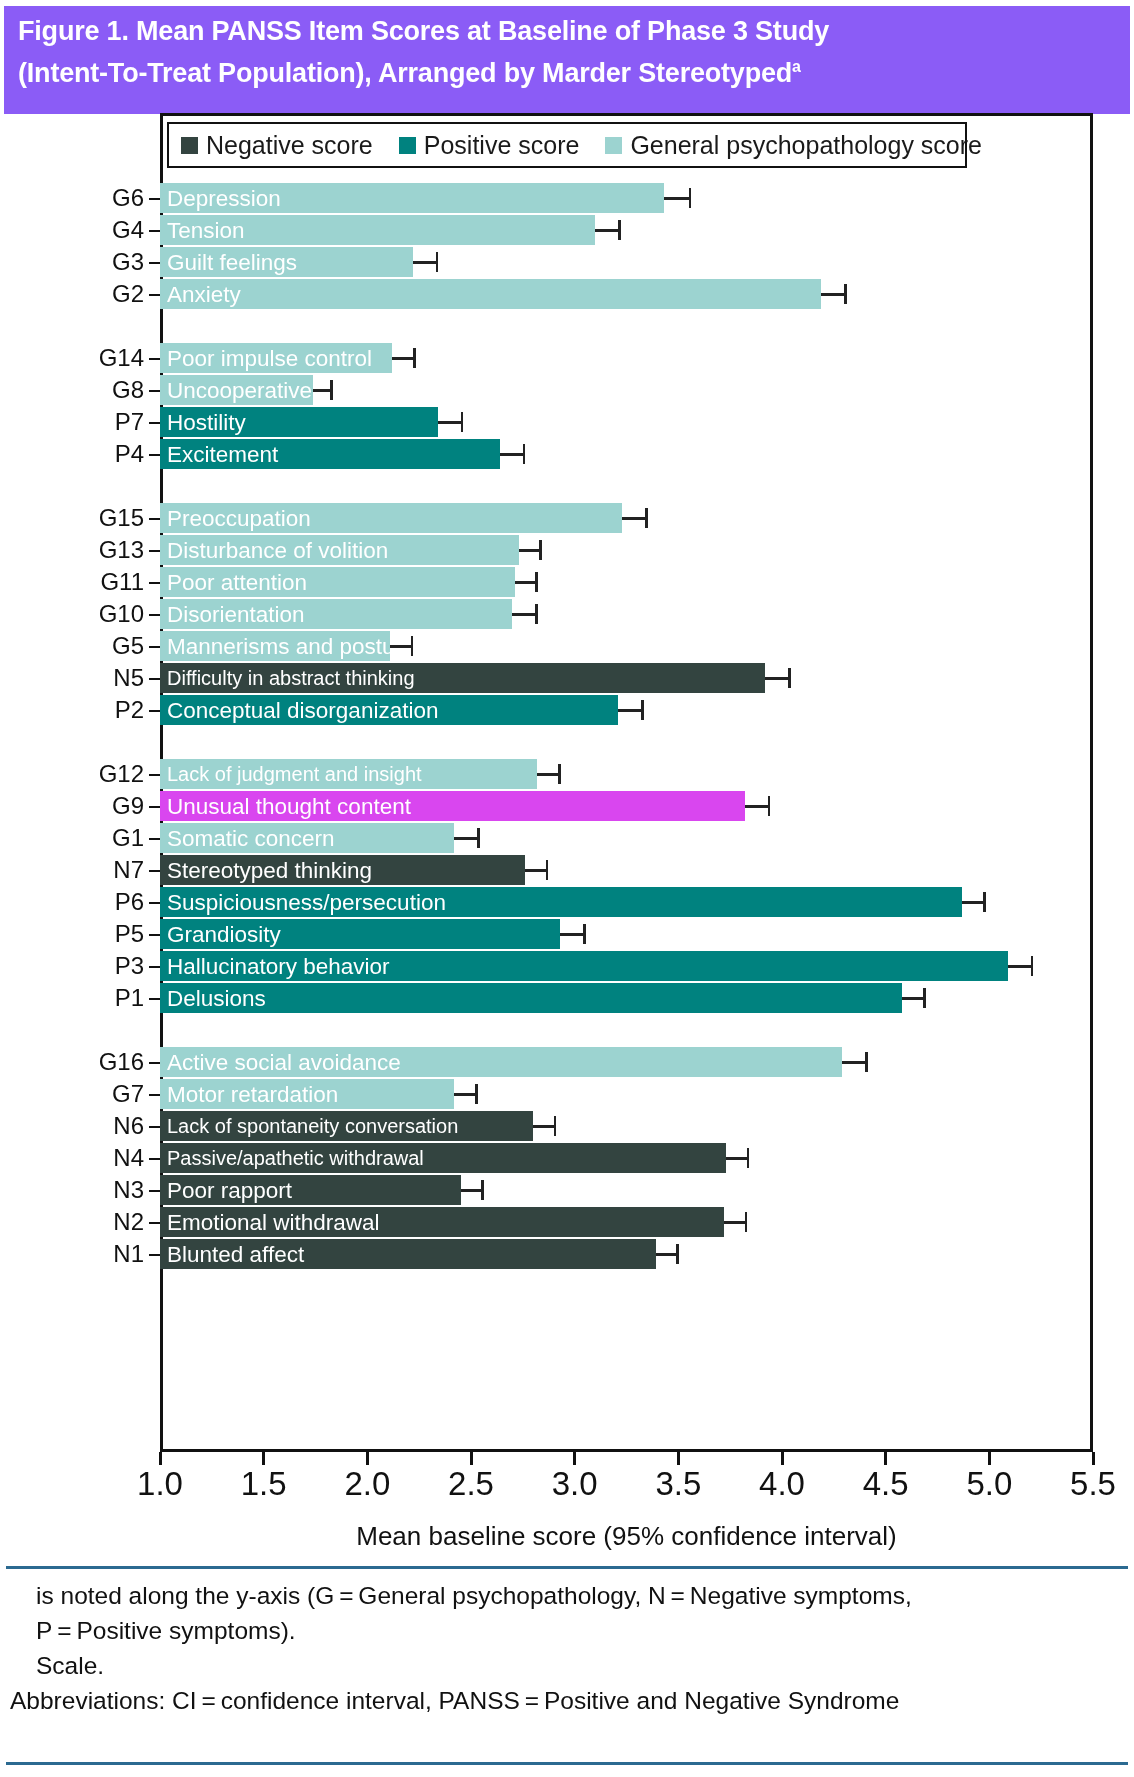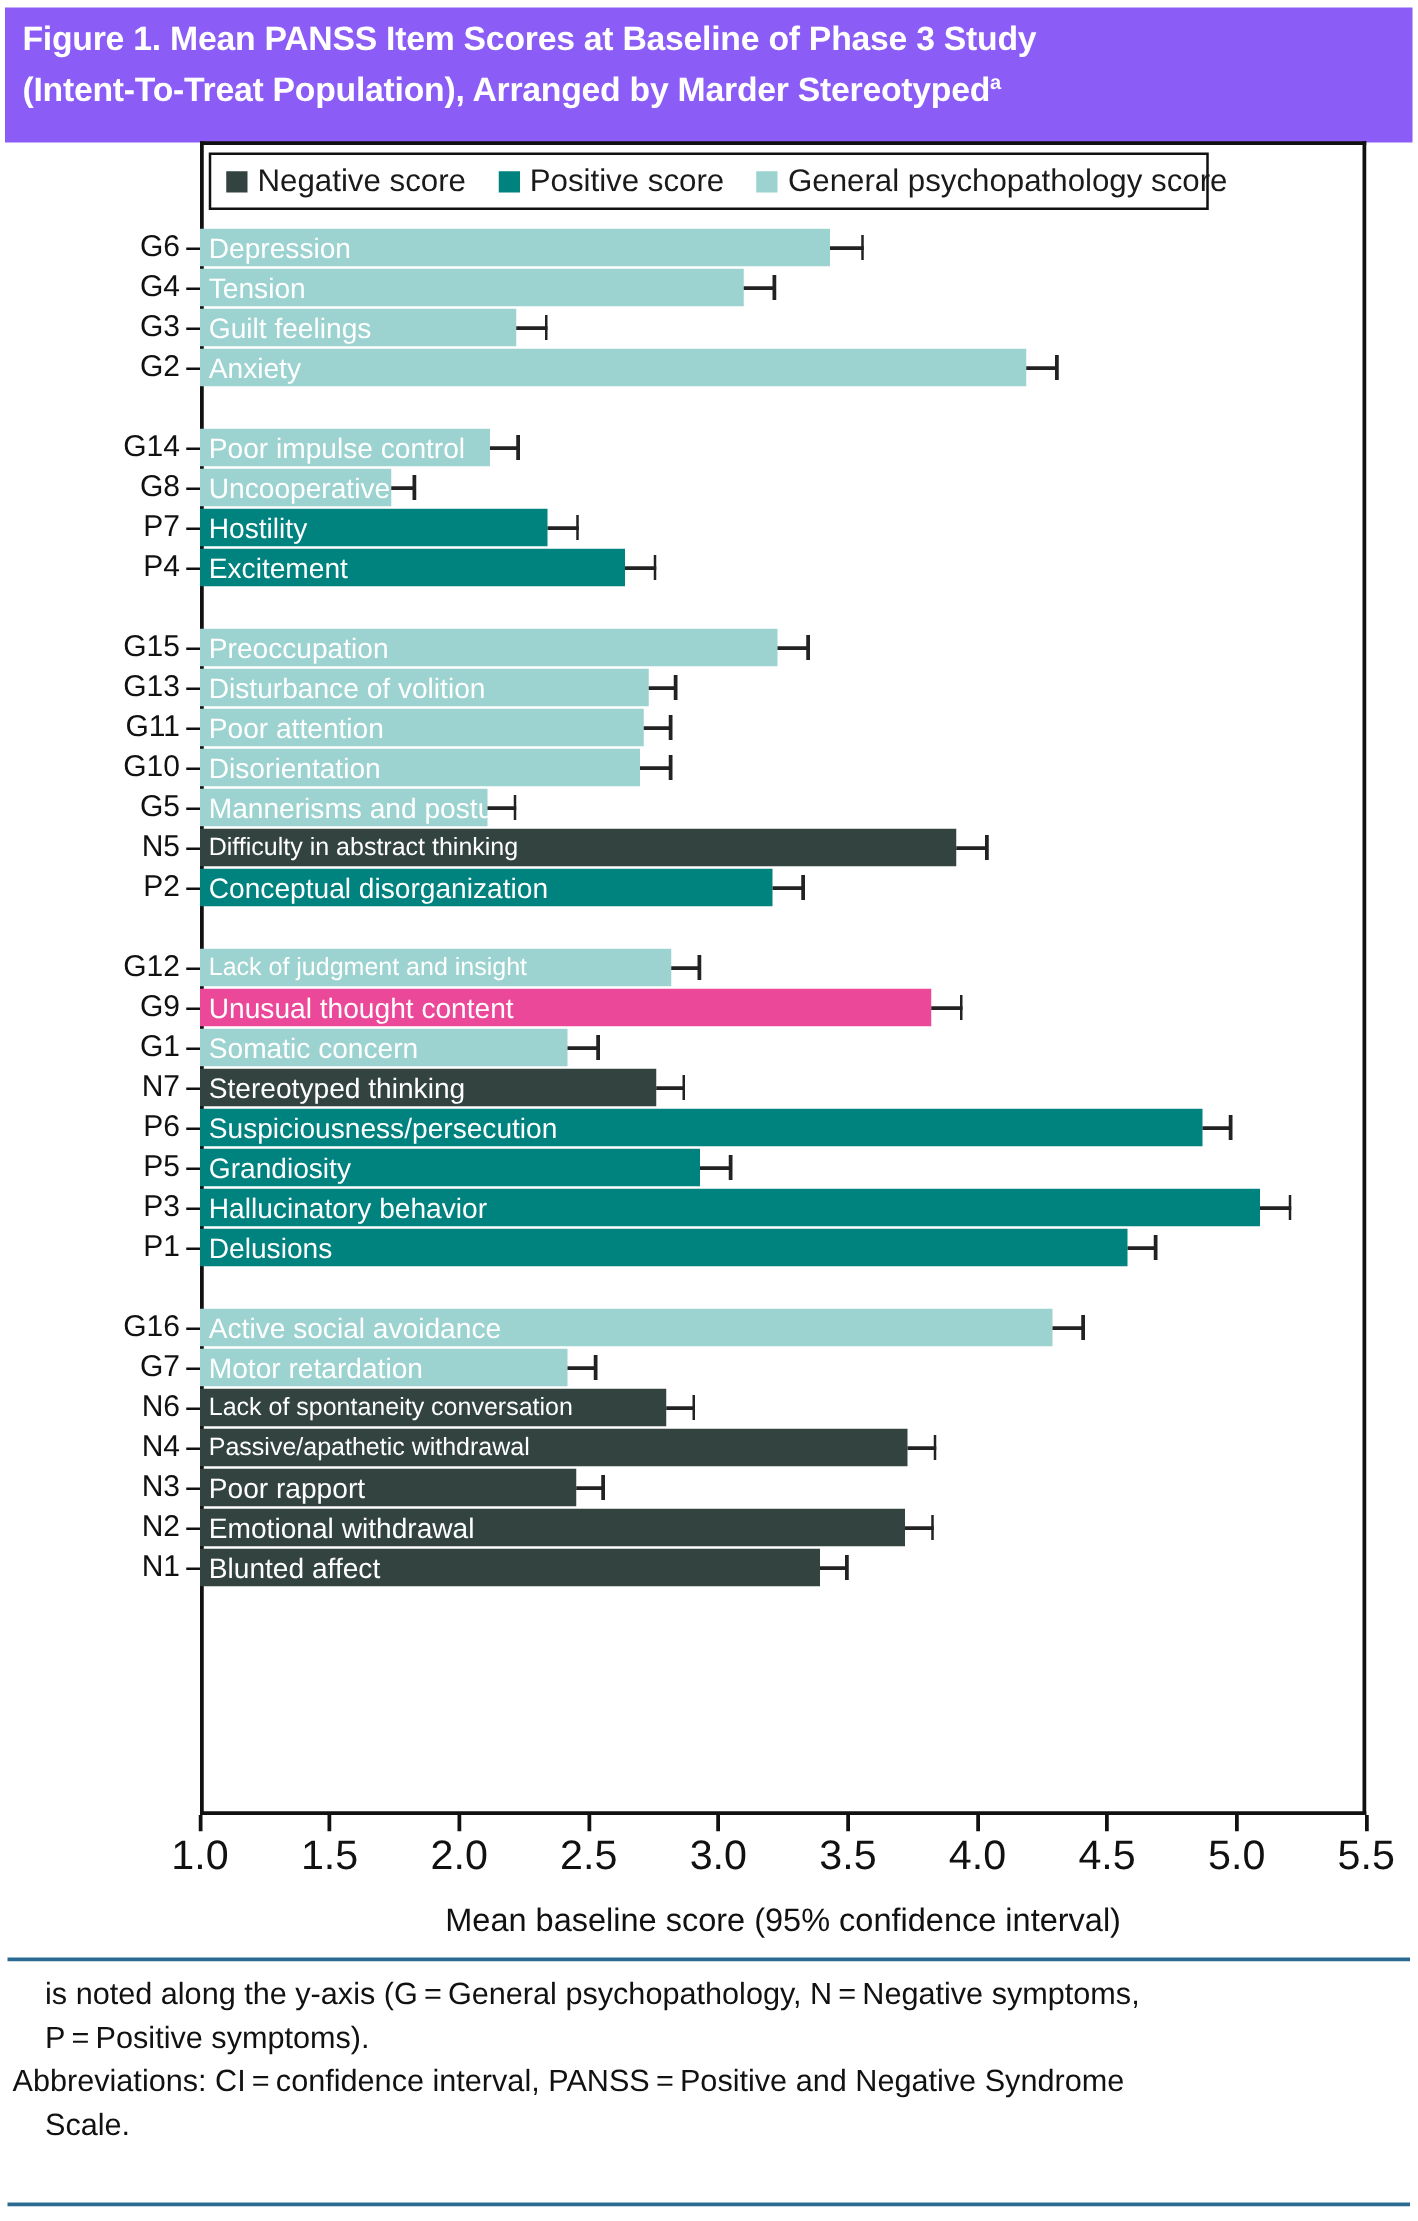--- a/index.html
+++ b/index.html
@@ -258,21 +258,21 @@
       <div class="tick" style="left: 149px; top: 774px;"></div>
       <div class="bar" style="left: 160px; top: 759px; width: 377.347px; background: rgb(156, 211, 208);">
         <div class="barlabel small">Lack of judgment and insight</div>
       </div>
       <div class="err" style="left: 537.347px; top: 759px; width: 22.8067px;">
         <div class="hline" style="left: 0px; width: 22.8067px;"></div>
         <div class="cap" style="left: 20.8067px;"></div>
       </div>
       <div class="code" style="left: 24px; top: 791px;">G9</div>
       <div class="tick" style="left: 149px; top: 806px;"></div>
-      <div class="bar" style="left: 160px; top: 791px; width: 584.68px; background: #ec4899;">
+      <div class="bar" style="left: 160px; top: 791px; width: 584.68px; background: #d946ef;">
         <div class="barlabel">Unusual thought content</div>
       </div>
       <div class="err" style="left: 744.68px; top: 791px; width: 24.88px;">
         <div class="hline" style="left: 0px; width: 24.88px;"></div>
         <div class="cap" style="left: 22.88px;"></div>
       </div>
       <div class="code" style="left: 24px; top: 823px;">G1</div>
       <div class="tick" style="left: 149px; top: 838px;"></div>
       <div class="bar" style="left: 160px; top: 823px; width: 294.413px; background: rgb(156, 211, 208);">
         <div class="barlabel">Somatic concern</div>
@@ -413,18 +413,18 @@
       <div class="xtick" style="left: 1091.5px; top: 1452px;"></div>
       <div class="xlab" style="left: 1053px; top: 1469px;">5.5</div>
     </div>
 
   <div class="xtitle">Mean baseline score (95% confidence interval)</div>
 
   <div class="fnrule" style="top:1566px;"></div>
   <div class="fnbox">
     <div class="fnline ind">is noted along the y-axis (G = General psychopathology, N = Negative symptoms,</div>
     <div class="fnline ind">P = Positive symptoms).</div>
+    <div class="fnline ind">Scale.</div>
     <div class="fnline">Abbreviations: CI = confidence interval, PANSS = Positive and Negative Syndrome</div>
-    <div class="fnline ind">Scale.</div>
   </div>
   <div class="fnrule" style="top:1762px;"></div>
 
 </div>
 
 </body></html>

